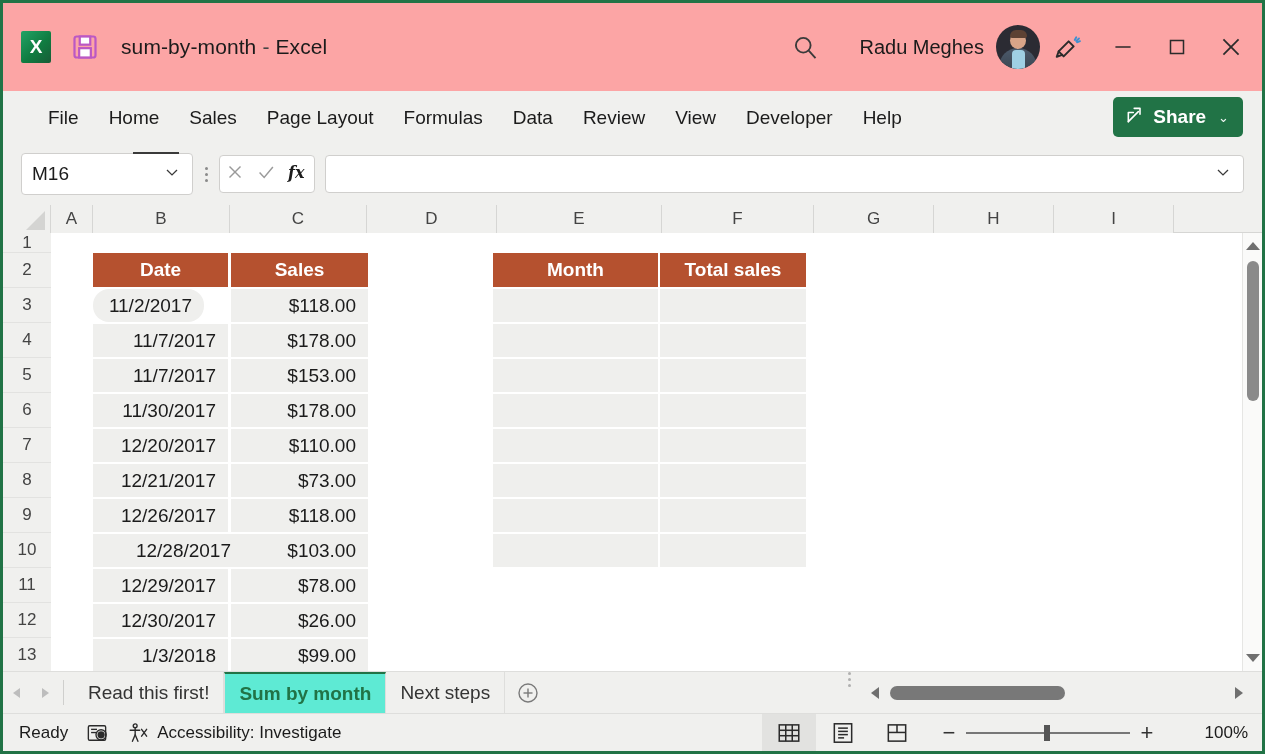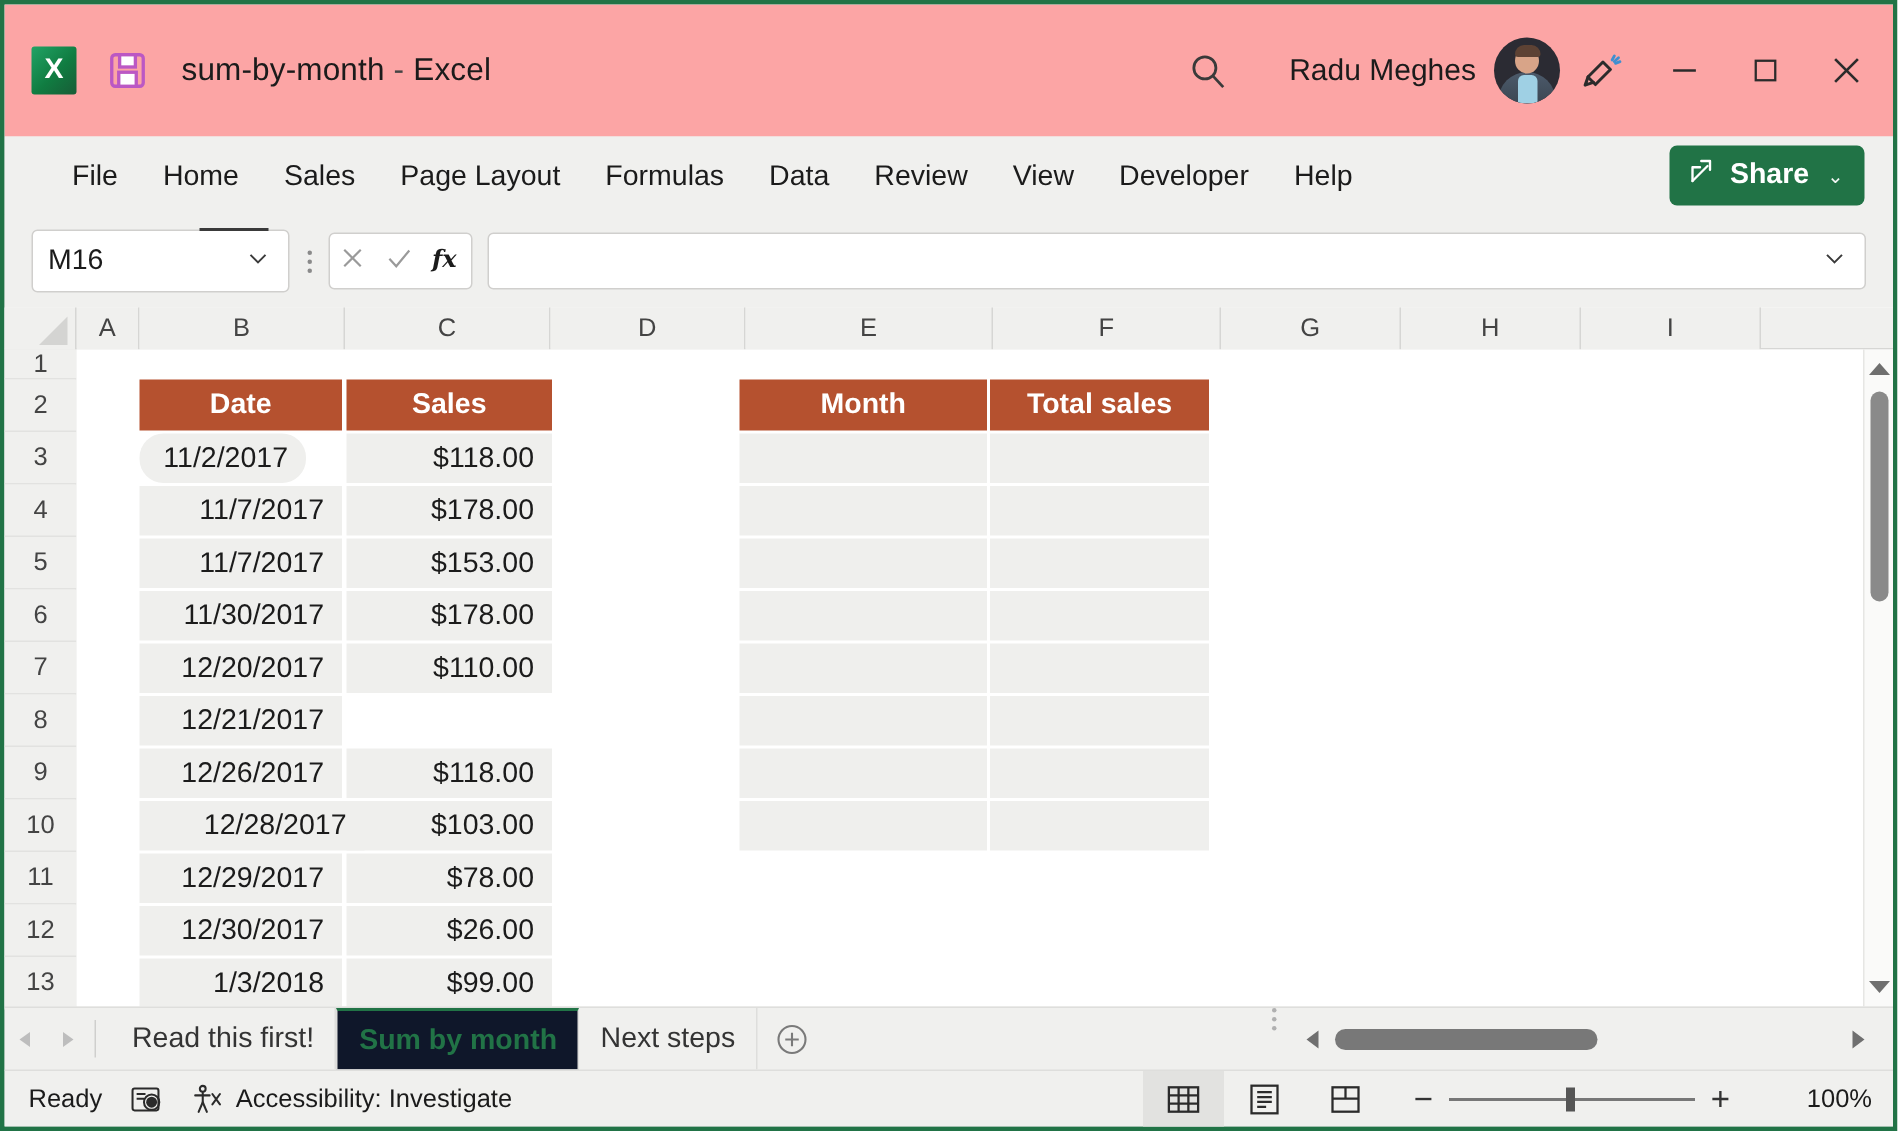--- a/index.html
+++ b/index.html
@@ -201,21 +201,21 @@
     border-top: 1px solid #dededc;
   }
   .tnav { width: 28px; display: flex; align-items: center; justify-content: center; }
   .tsep { width: 1px; background: #cfcfcd; margin: 8px 10px 8px 4px; }
   .stab {
     display: flex; align-items: center; padding: 0 14px;
     font-size: 19px; color: #343434; white-space: nowrap;
     border-right: 1px solid #dededc;
   }
   .stab.active {
-    background: #0f172a; color: #217346; font-weight: bold;
+    background: #5eead4; color: #217346; font-weight: bold;
     border-top: 2px solid #217346;
     border-left: 1px solid #dededc; border-right: 1px solid #dededc;
   }
   .addsheet { width: 46px; display: flex; align-items: center; justify-content: center; }
   .hsdots { width: 26px; display: flex; flex-direction: column; align-items: center; gap: 3px; margin-left: auto;}
   .hsdots i { width: 3px; height: 3px; background: #b0b0b0; border-radius: 50%; display: block; }
   .hscroll { display: flex; align-items: center; width: 400px; padding-right: 10px; }
   .hs-arrow { width: 28px; display: flex; align-items: center; justify-content: center; }
   .hs-track { flex: 1; height: 14px; position: relative; }
   .hs-thumb {
@@ -421,20 +421,21 @@
       <div class="cell data" style="left:180px; top:56px;  width:137px; height:33px;">$118.00</div>
       <div class="cell data" style="left:42px;  top:91px;  width:135px; height:33px;">11/7/2017</div>
       <div class="cell data" style="left:180px; top:91px;  width:137px; height:33px;">$178.00</div>
       <div class="cell data" style="left:42px;  top:126px; width:135px; height:33px;">11/7/2017</div>
       <div class="cell data" style="left:180px; top:126px; width:137px; height:33px;">$153.00</div>
       <div class="cell data" style="left:42px;  top:161px; width:135px; height:33px;">11/30/2017</div>
       <div class="cell data" style="left:180px; top:161px; width:137px; height:33px;">$178.00</div>
       <div class="cell data" style="left:42px;  top:196px; width:135px; height:33px;">12/20/2017</div>
       <div class="cell data" style="left:180px; top:196px; width:137px; height:33px;">$110.00</div>
       <div class="cell data" style="left:42px;  top:231px; width:135px; height:33px;">12/21/2017</div>
+      <div class="cell data" style="left:180px; top:231px; width:137px; height:33px;">$73.00</div>
       <div class="cell data" style="left:42px;  top:266px; width:135px; height:33px;">12/26/2017</div>
       <div class="cell data" style="left:180px; top:266px; width:137px; height:33px;">$118.00</div>
       <div class="cell data" style="left:42px;  top:301px; width:150px; height:33px;">12/28/2017</div>
       <div class="cell data" style="left:180px; top:301px; width:137px; height:33px;">$103.00</div>
       <div class="cell data" style="left:42px;  top:336px; width:135px; height:33px;">12/29/2017</div>
       <div class="cell data" style="left:180px; top:336px; width:137px; height:33px;">$78.00</div>
       <div class="cell data" style="left:42px;  top:371px; width:135px; height:33px;">12/30/2017</div>
       <div class="cell data" style="left:180px; top:371px; width:137px; height:33px;">$26.00</div>
       <div class="cell data" style="left:42px;  top:406px; width:135px; height:33px;">1/3/2018</div>
       <div class="cell data" style="left:180px; top:406px; width:137px; height:33px;">$99.00</div>

